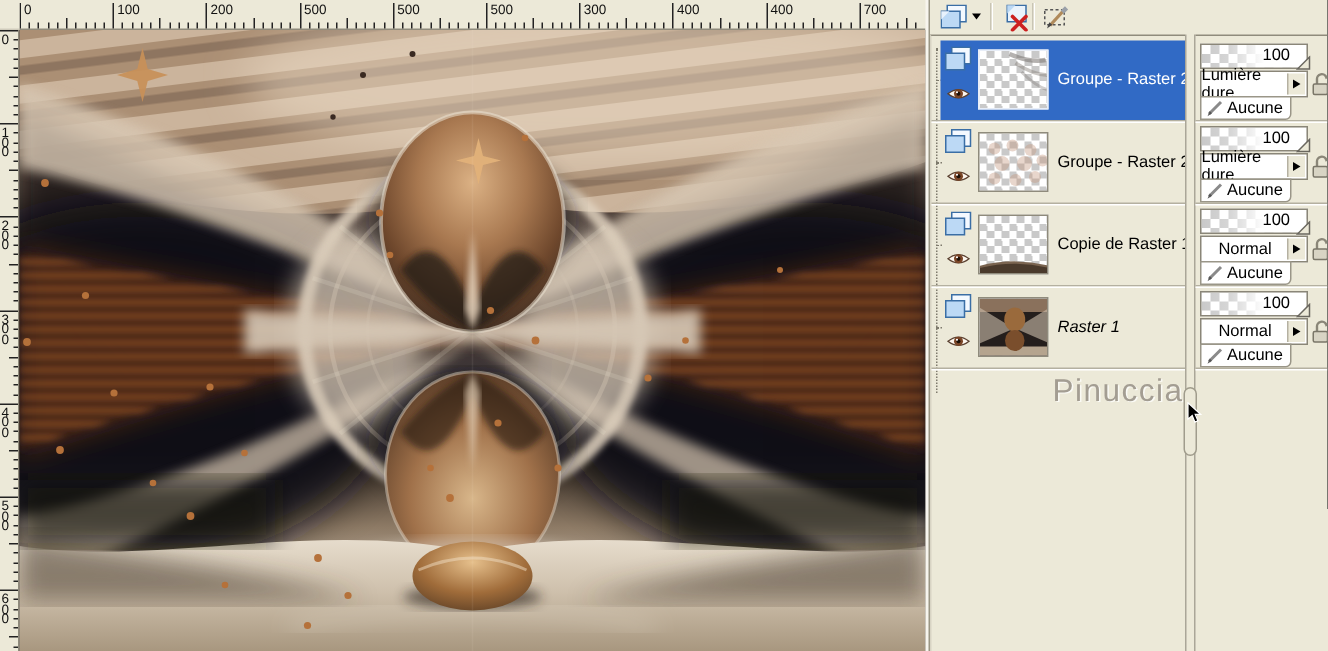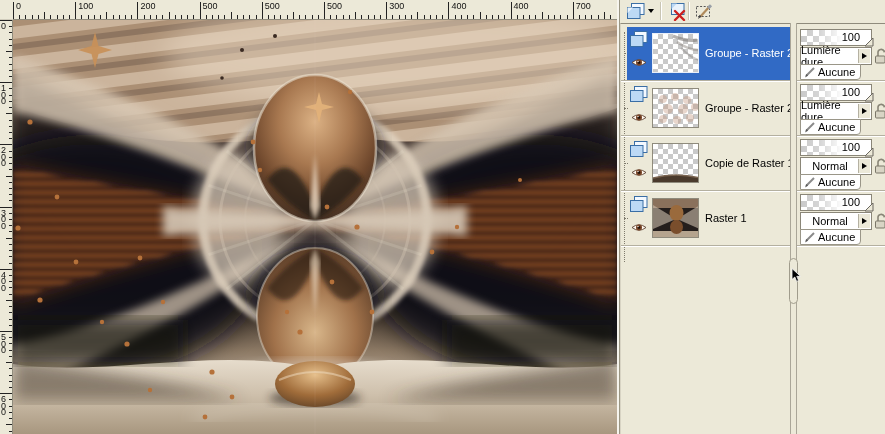--- a/index.html
+++ b/index.html
@@ -554,21 +554,21 @@
         <div class="thumb">
           <svg width="47" height="40" viewBox="0 0 47 40">
             <path d="M0,34 Q23,28 47,34 L47,40 L0,40 Z" fill="#4a3a2c"></path>
             <path d="M0,34 Q23,28 47,34" stroke="#7a6450" stroke-width="1.5" fill="none"></path>
           </svg>
         </div>
         <span class="l-name">Copie de Raster 1</span>
         <div class="sep"></div>
       </div>
 
-      <div class="layer-row" style="top:168px;">
+      <div class="layer-row" style="top:168px;font-style:italic;">
         <svg class="l-icon" width="18" height="17" viewBox="0 0 18 17">
           <rect x="4.5" y="0.5" width="12.5" height="11" fill="#f4f9ff" stroke="#3a6ea5"></rect>
           <rect x="0.5" y="4.5" width="12.5" height="11" fill="#bcd9f5" stroke="#3a6ea5"></rect>
         </svg>
         <svg class="l-eye" width="16" height="11" viewBox="0 0 16 11">
           <path d="M1,5.5 Q8,0 15,5.5 Q8,11 1,5.5 Z" fill="#fdf6ee" stroke="#5a4030" stroke-width="0.9"></path>
           <circle cx="8" cy="5.5" r="3" fill="#7a4526"></circle>
             <circle cx="8" cy="5.5" r="1.3" fill="#1a0e06"></circle>
           <circle cx="7" cy="4.5" r="0.7" fill="#fff"></circle>
         </svg>
@@ -581,20 +581,21 @@
             <path d="M47,6 L24,20 L47,30 Z" fill="#cfc0ae" opacity="0.6"></path>
             <ellipse cx="23.5" cy="14" rx="7" ry="8" fill="#9a6a3c"></ellipse>
             <ellipse cx="23.5" cy="28" rx="6.5" ry="7" fill="#7a4e2c"></ellipse>
           </svg>
         </div>
         <span class="l-name">Raster 1</span>
         <div class="sep"></div>
       </div>
 
       <div class="watermark">
+        <div class="wm-title">Pinuccia</div>
       </div>
     </div>
 
     <div class="abs splitter"></div>
     <div class="abs split-handle"></div>
 
     <div class="abs controls">
 
       <div class="ctrl-group" style="top:3px;">
         <div class="opacity-field">100</div>

